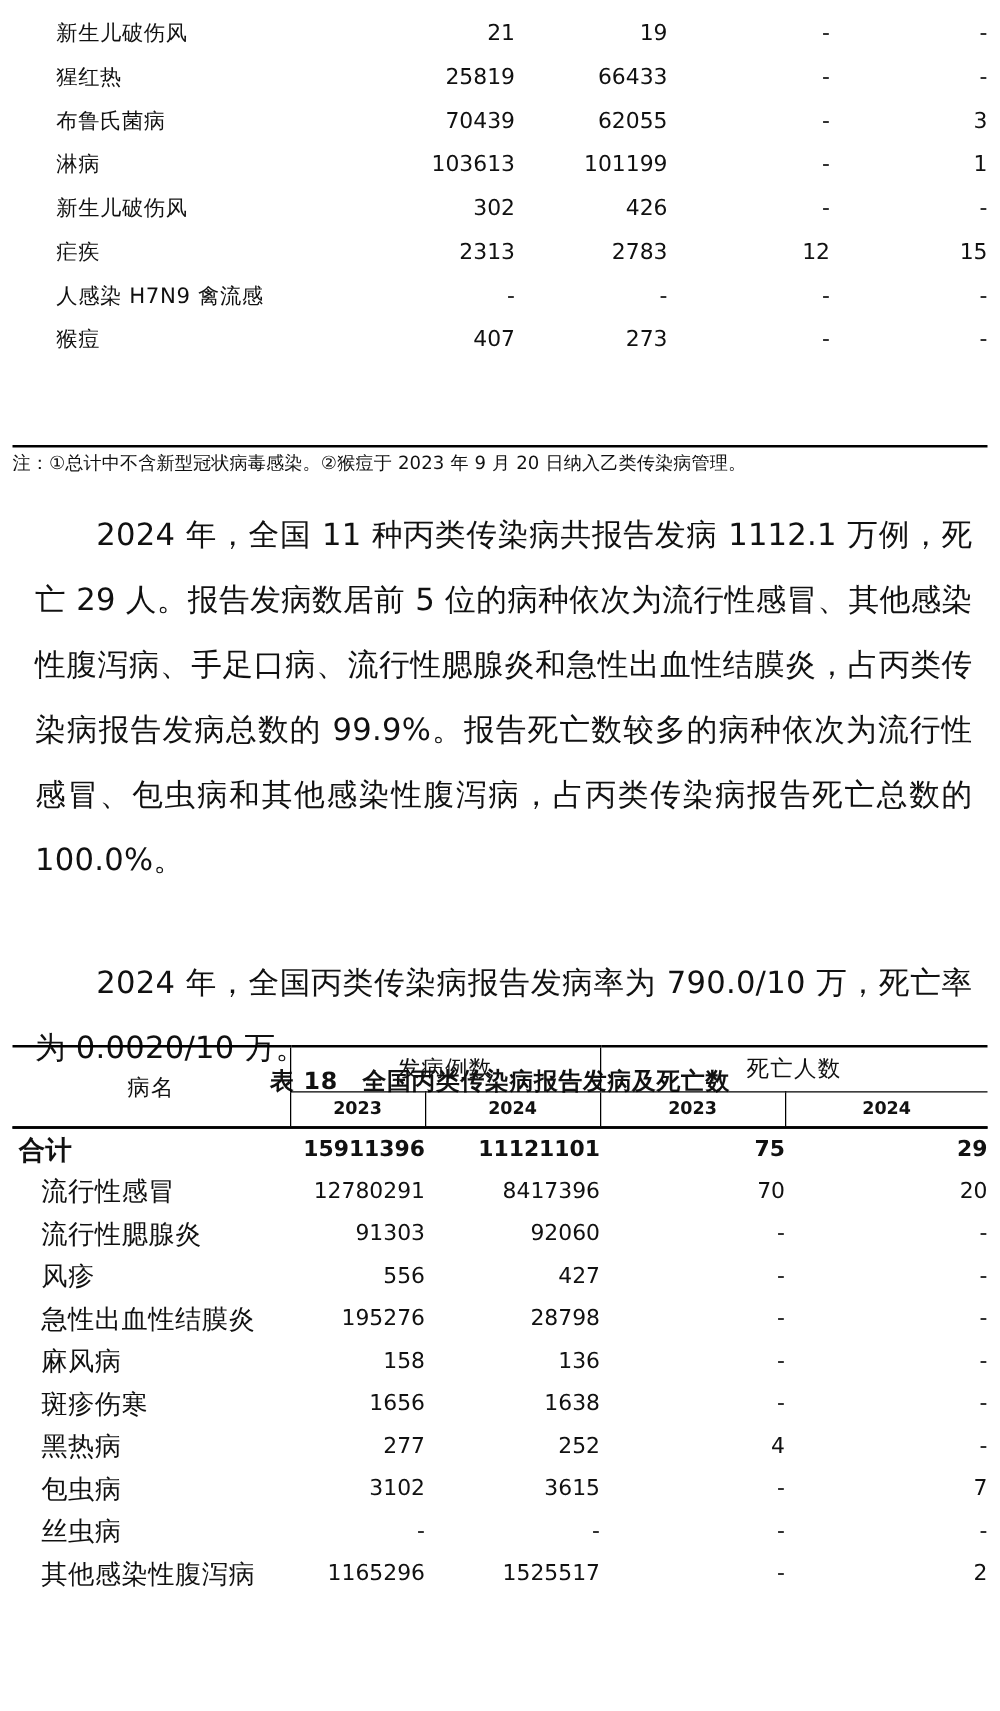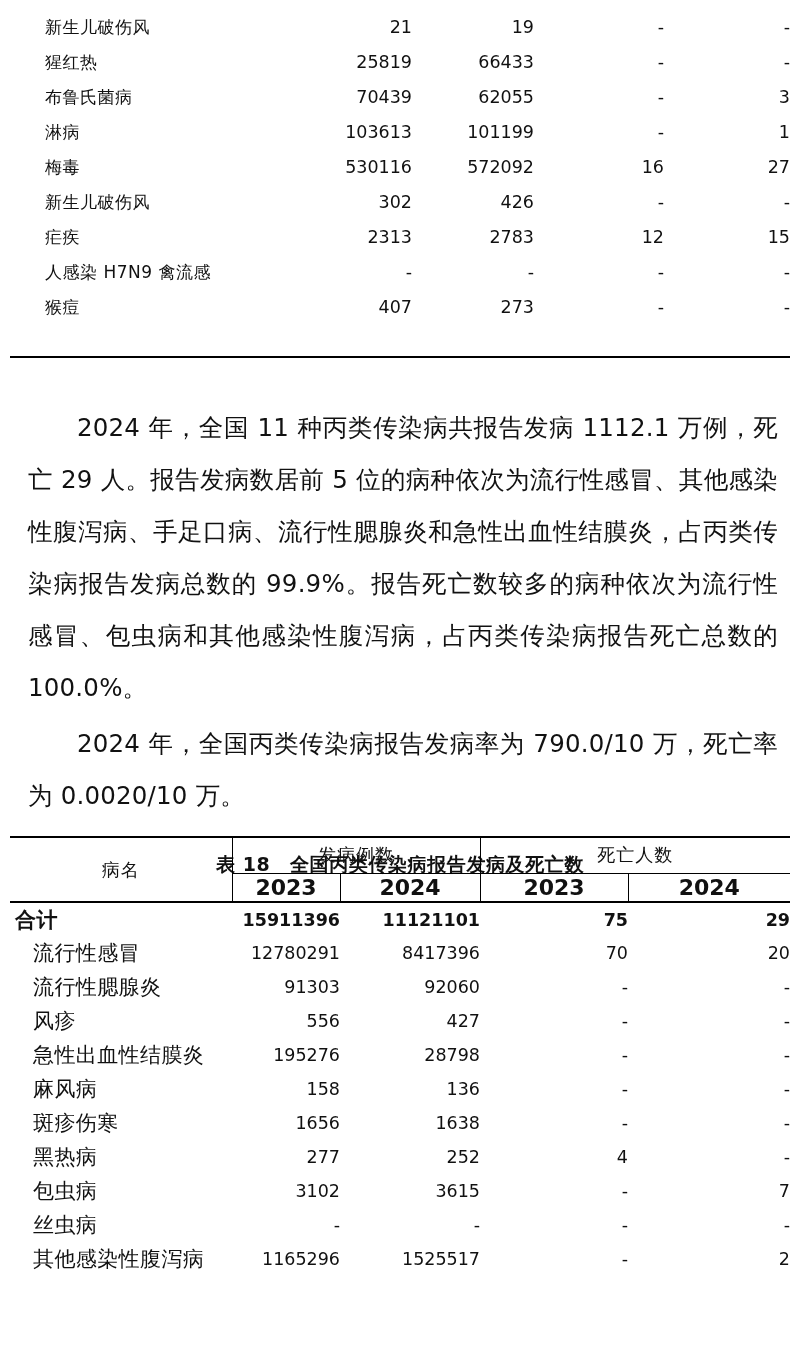--- a/index.html
+++ b/index.html
@@ -85,21 +85,21 @@
     left: 28px;
     width: 750px;
     font-size: 24.5px;
     line-height: 52px;
     text-align: justify;
     text-align-last: left;
     text-indent: 49px;
     letter-spacing: 0.2px;
   }
   .para.p1 { top: 402px; }
-  .para.p2 { top: 718px; }
+  .para.p2 { top: 760px; }
 
   
   .tbl18-title {
     position: absolute;
     left: 0;
     top: 852px;
     width: 800px;
     text-align: center;
     font-size: 19px;
     font-weight: bold;
@@ -138,21 +138,21 @@
   table.tbl18 th.namecell {
     height: 64px;
     text-align: center;
     font-size: 18px;
     vertical-align: middle;
     letter-spacing: 1px;
   }
   table.tbl18 th.yr {
     height: 28px;
     text-align: center;
-    font-size: 22px;
+    font-size: 14px;
     font-weight: bold;
     vertical-align: middle;
   }
   table.tbl18 td {
     height: 34px;
     vertical-align: middle;
   }
   table.tbl18 td.name {
     text-align: left;
     padding-left: 23px;
@@ -216,27 +216,20 @@
         <td class="num pad-n4">3</td>
       </tr>
       <tr>
         <td class="name">淋病</td>
         <td class="num pad-n1">103613</td>
         <td class="num pad-n2">101199</td>
         <td class="num pad-n3">-</td>
         <td class="num pad-n4">1</td>
       </tr>
       <tr>
-        <td class="name">梅毒</td>
-        <td class="num pad-n1">530116</td>
-        <td class="num pad-n2">572092</td>
-        <td class="num pad-n3">16</td>
-        <td class="num pad-n4">27</td>
-      </tr>
-      <tr>
         <td class="name">新生儿破伤风</td>
         <td class="num pad-n1">302</td>
         <td class="num pad-n2">426</td>
         <td class="num pad-n3">-</td>
         <td class="num pad-n4">-</td>
       </tr>
       <tr>
         <td class="name">疟疾</td>
         <td class="num pad-n1">2313</td>
         <td class="num pad-n2">2783</td>
@@ -255,20 +248,21 @@
         <td class="num pad-n1">407</td>
         <td class="num pad-n2">273</td>
         <td class="num pad-n3">-</td>
         <td class="num pad-n4">-</td>
       </tr>
     </tbody>
   </table>
 
   <div class="rule-thick" style="top:356px;"></div>
 
+  <div class="note">注：①总计中不含新型冠状病毒感染。②猴痘于 2023 年 9 月 20 日纳入乙类传染病管理。</div>
 
   <div class="para p1">2024 年，全国 11 种丙类传染病共报告发病 1112.1 万例，死亡 29 人。报告发病数居前 5 位的病种依次为流行性感冒、其他感染性腹泻病、手足口病、流行性腮腺炎和急性出血性结膜炎，占丙类传染病报告发病总数的 99.9%。报告死亡数较多的病种依次为流行性感冒、包虫病和其他感染性腹泻病，占丙类传染病报告死亡总数的 100.0%。</div>
 
   <div class="para p2">2024 年，全国丙类传染病报告发病率为 790.0/10 万，死亡率为 0.0020/10 万。</div>
 
   <div class="tbl18-title">表 18　全国丙类传染病报告发病及死亡数</div>
 
   <div class="tbl18-wrap">
     <table class="tbl18">
       <colgroup>

